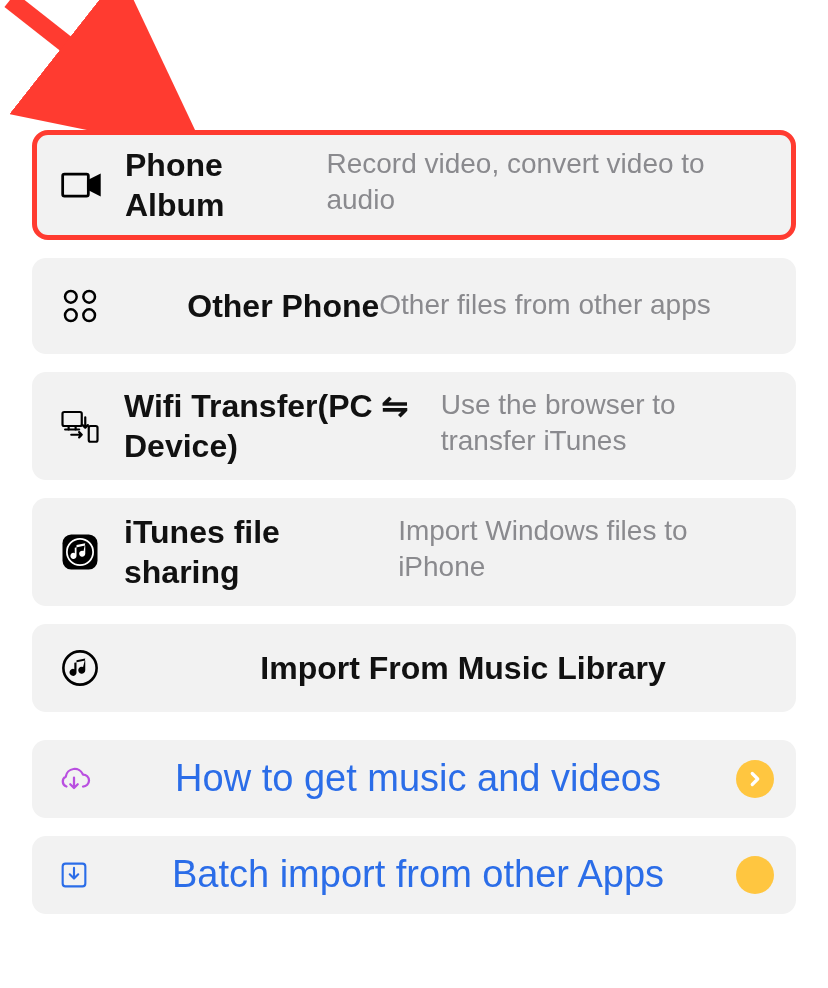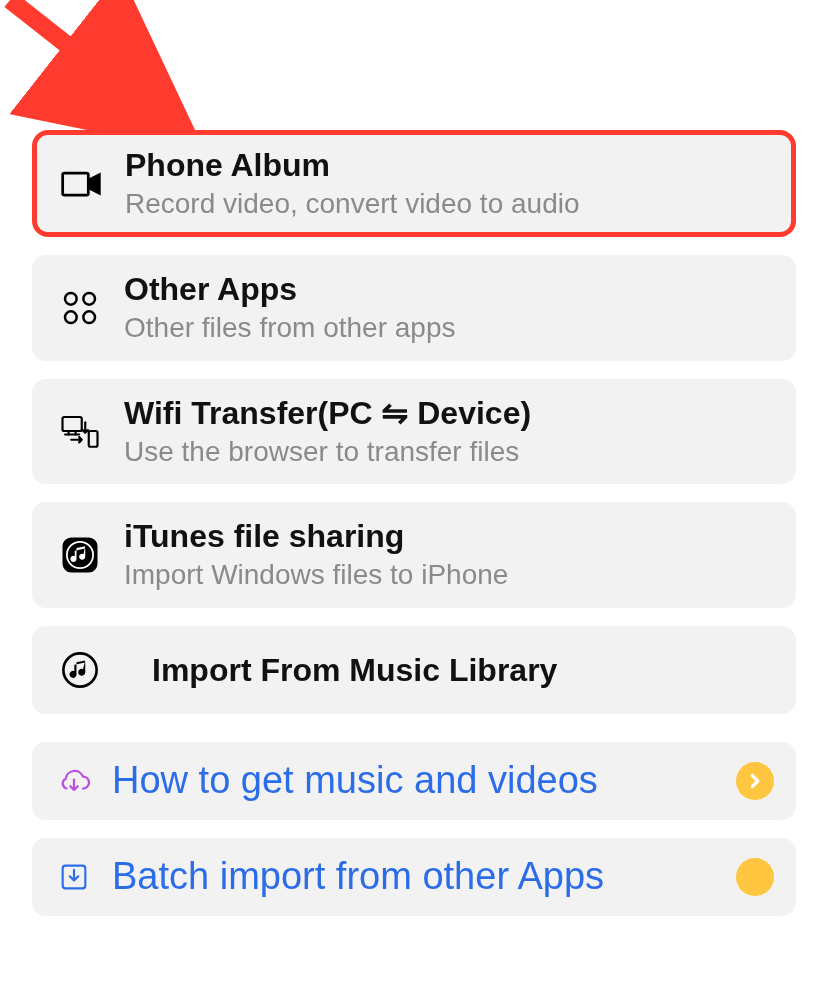--- a/index.html
+++ b/index.html
@@ -66,21 +66,20 @@
   }
   .help .icon-col {
     width: 40px;
     height: 40px;
     flex: 0 0 40px;
     margin-right: 18px;
   }
   .text-col {
     flex: 1 1 auto;
     display: flex;
-    flex-direction: column;
     justify-content: center;
   }
   .title {
     font-size: 32px;
     font-weight: 600;
     color: #111111;
     line-height: 1.25;
   }
   .subtitle {
     font-size: 28px;
@@ -140,40 +139,40 @@
     <div class="item">
       <div class="icon-col">
         <svg viewBox="0 0 48 48" width="40" height="40" fill="none" stroke="#000" stroke-width="3">
           <rect x="6" y="6" width="14" height="14" rx="7"></rect>
           <rect x="28" y="6" width="14" height="14" rx="7"></rect>
           <rect x="6" y="28" width="14" height="14" rx="7"></rect>
           <rect x="28" y="28" width="14" height="14" rx="7"></rect>
         </svg>
       </div>
       <div class="text-col">
-        <div class="title">Other Apps</div>
+        <div class="title">Other Phone</div>
         <div class="subtitle">Other files from other apps</div>
       </div>
     </div>
 
     <div class="item">
       <div class="icon-col">
         <svg viewBox="0 0 48 48" width="42" height="42" fill="none" stroke="#000" stroke-width="2.5" stroke-linecap="round" stroke-linejoin="round">
           <rect x="4" y="8" width="22" height="16" rx="2"></rect>
           <line x1="11" y1="24" x2="11" y2="28"></line>
           <line x1="19" y1="24" x2="19" y2="28"></line>
           <line x1="7" y1="28" x2="23" y2="28"></line>
           <rect x="34" y="24" width="10" height="18" rx="2"></rect>
           <path d="M30 14 v12 l-3 -3 M30 26 l3 -3"></path>
           <path d="M14 34 h12 l-3 -3 M26 34 l-3 3"></path>
         </svg>
       </div>
       <div class="text-col">
         <div class="title">Wifi Transfer(PC ⇋ Device)</div>
-        <div class="subtitle">Use the browser to transfer files</div>
+        <div class="subtitle">Use the browser to transfer iTunes</div>
       </div>
     </div>
 
     <div class="item">
       <div class="icon-col">
         <svg viewBox="0 0 48 48" width="42" height="42">
           <rect x="4" y="4" width="40" height="40" rx="10" fill="#000"></rect>
           <circle cx="24" cy="24" r="15" fill="none" stroke="#fff" stroke-width="2"></circle>
           <path d="M30 14 l-10 2 v12.5 a3.5 3.5 0 1 1 -2 -3.2 V19 l12 -2.4 v9.4 a3.5 3.5 0 1 1 -2 -3.2 Z" fill="#fff"></path>
         </svg>

